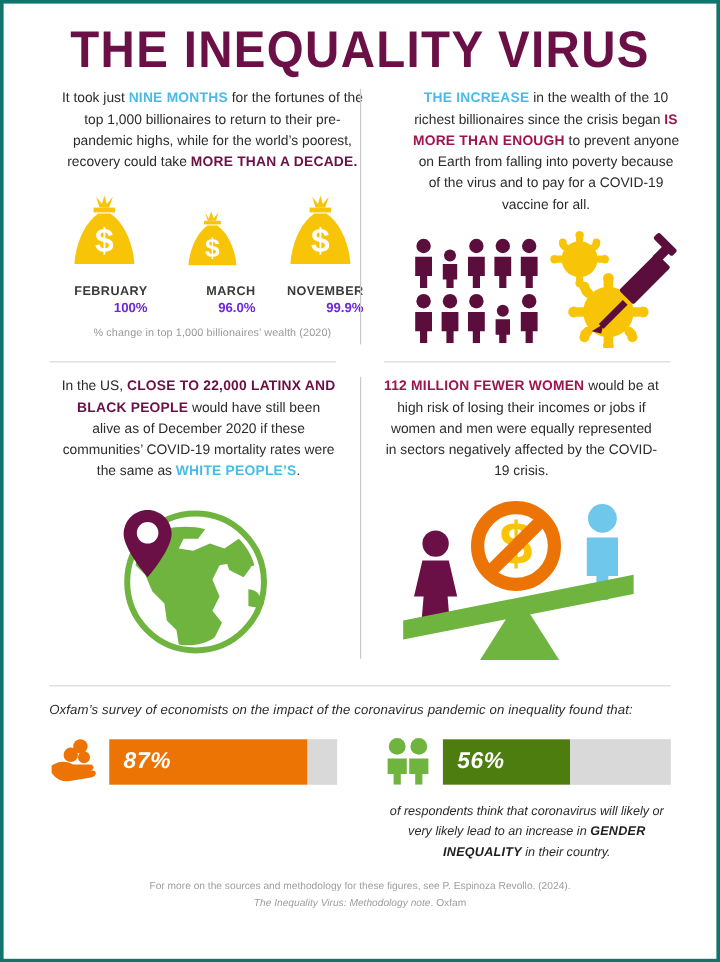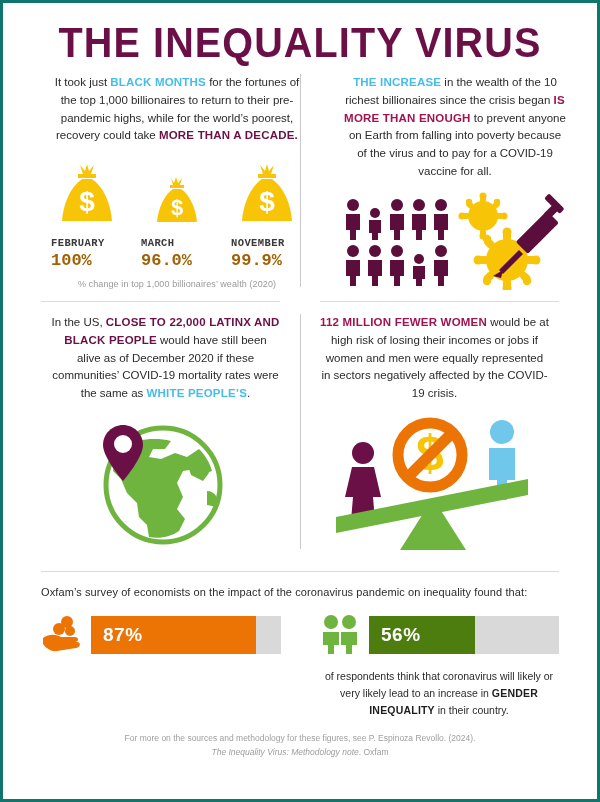--- a/index.html
+++ b/index.html
@@ -106,31 +106,31 @@
     margin-top: 14px;
     height: 72px;
   }
   .bag-col { text-align: center; width: 72px; }
   .bag-labels {
     display: flex;
     justify-content: center;
     gap: 18px;
     margin-top: 6px;
   }
-  .bag-lab { width: 72px; text-align: left; font-family: Liberation Mono, monospace; }
+  .bag-lab { width: 72px; text-align: right; }
   .bag-month {
     font-size: 10.5px;
     font-weight: bold;
     color: #3a3a3a;
     letter-spacing: 0.4px;
   }
   .bag-pct {
-    font-size: 17px;
-    font-weight: bold;
-    color: #a16207;
+    font-size: 11px;
+    font-weight: bold;
+    color: #6d28d9;
     margin-top: 2px;
   }
   .bag-caption {
     text-align: center;
     font-size: 9px;
     color: #9a9a9a;
     margin-top: 9px;
     letter-spacing: 0.1px;
   }
 
@@ -155,20 +155,21 @@
   .art-center {
     display: flex;
     justify-content: center;
     align-items: center;
     margin-top: 10px;
   }
 
   
   .survey {
     margin: 0 38px;
+    font-style: italic;
   }
   .survey-lead {
     font-size: 11px;
     color: #2b2b2b;
     margin-top: 14px;
     margin-bottom: 14px;
     letter-spacing: 0.1px;
   }
   .survey-cols {
     display: grid;
@@ -232,21 +233,21 @@
 <div class="page">
 
   <div class="title-wrap">
     <div class="title">THE INEQUALITY VIRUS</div>
   </div>
 
   <div class="quad-grid">
     <div class="vdiv"></div>
 
     <div class="quad left">
-      <div class="stat-text">It took just <span class="hl-blue">BLACK MONTHS</span> for the fortunes of the top 1,000 billionaires to return to their pre-pandemic highs, while for the world’s poorest, recovery could take <span class="hl-maroon">MORE THAN A DECADE.</span></div>
+      <div class="stat-text">It took just <span class="hl-blue">NINE MONTHS</span> for the fortunes of the top 1,000 billionaires to return to their pre-pandemic highs, while for the world’s poorest, recovery could take <span class="hl-maroon">MORE THAN A DECADE.</span></div>
 
       <div class="bags-row">
         <div class="bag-col">
           <svg width="62" height="66" viewBox="0 0 62 66">
             <path d="M24 4 L27 13 L35 13 L38 4 L33 10 L31 3 L29 10 Z" fill="#F8C407"></path>
             <rect x="22" y="13" width="18" height="4" fill="#F8C407"></rect>
             <path d="M26 18 C14 26 7 44 6 60 L56 60 C55 44 48 26 36 18 Z" fill="#F8C407"></path>
             <text x="31" y="50" font-family="Liberation Sans, sans-serif" font-size="28" font-weight="bold" fill="#ffffff" text-anchor="middle">$</text>
           </svg>
         </div>

